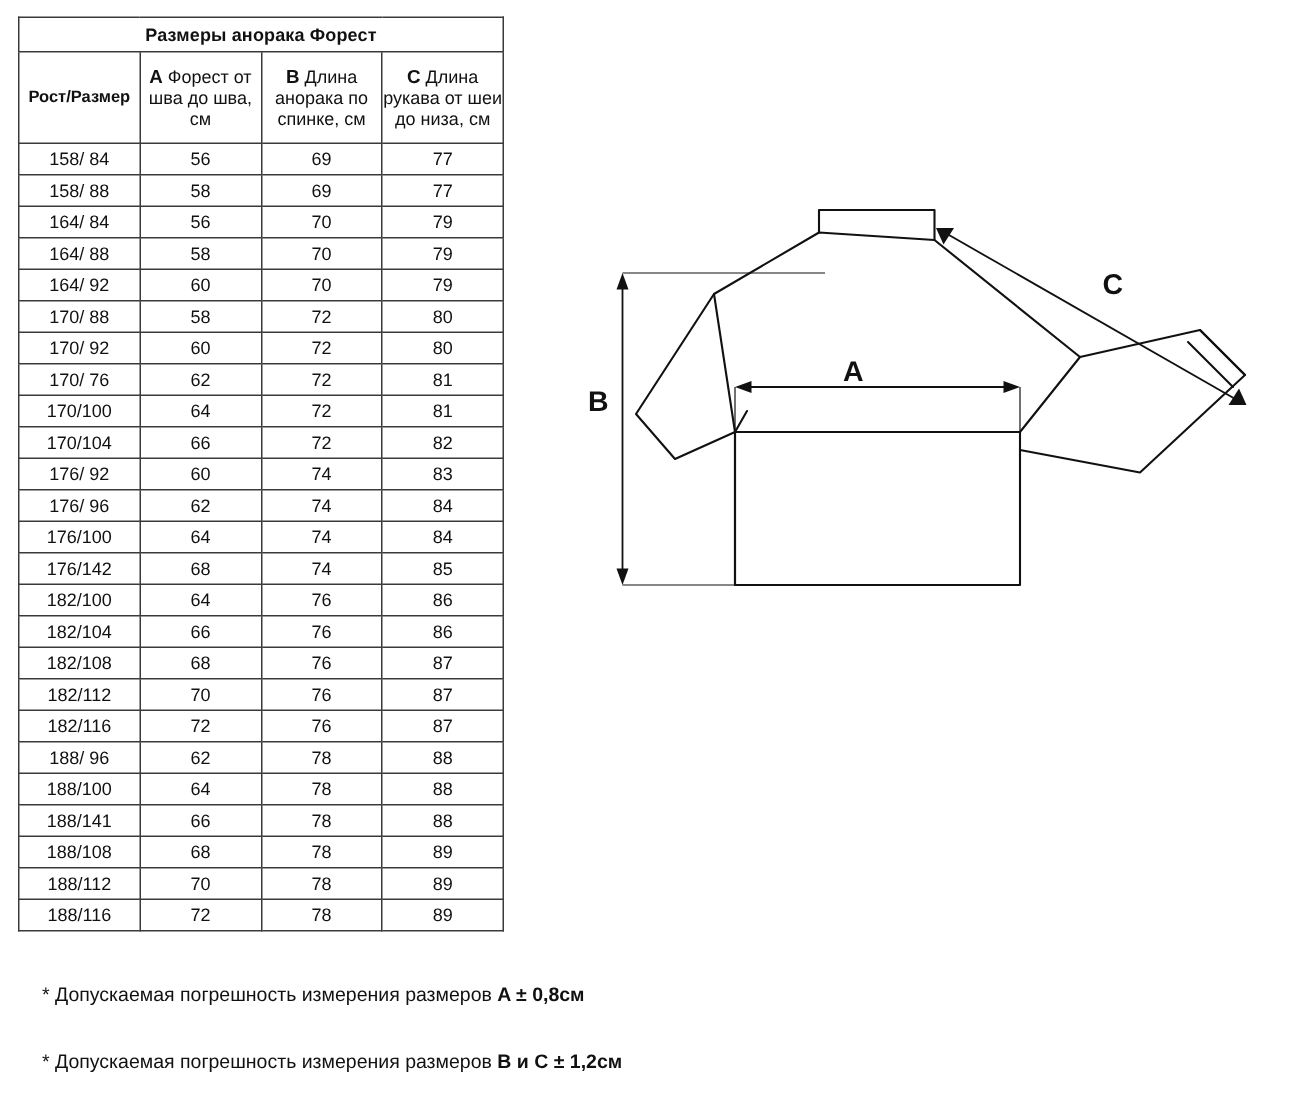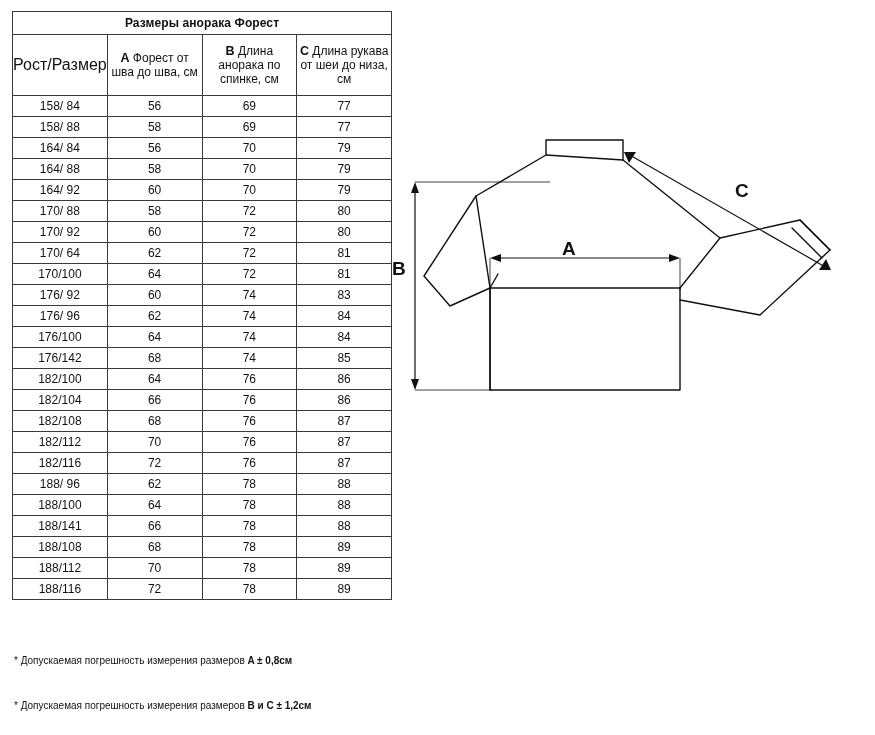--- a/index.html
+++ b/index.html
@@ -18,21 +18,21 @@
 
   
   .table-wrap {
     position: absolute;
     left: 12px;
     top: 11px;
     width: 344px;
   }
   table.size-table {
     border-collapse: collapse;
-    width: 380px;
+    width: 324px;
     table-layout: fixed;
   }
   table.size-table td, table.size-table th {
     border: 1px solid #3a3a3a;
     padding: 0;
     text-align: center;
     vertical-align: middle;
     font-size: 12px;
     color: #111;
   }
@@ -44,41 +44,41 @@
     letter-spacing: 0.1px;
   }
   .hdr-row th {
     height: 60px;
     font-weight: normal;
     font-size: 11px;
     line-height: 14px;
     padding: 2px 4px;
   }
   .hdr-row th.first {
-    font-weight: normal;
-    font-size: 16px;
+    font-weight: bold;
+    font-size: 11px;
   }
   .hdr-letter {
     font-weight: bold;
     font-size: 12.5px;
   }
   .data-row td {
     height: 20px;
     font-size: 12px;
   }
   .col-a { width: 92px; }
   .col-b { width: 82px; }
   .col-c { width: 84px; }
   .col-d { width: 86px; }
 
   
   .note {
     position: absolute;
-    left: 14px;
-    font-size: 10px;
+    left: 28px;
+    font-size: 13px;
     color: #111;
     white-space: nowrap;
   }
   .note b { font-weight: bold; }
   #note1 { top: 655px; }
   #note2 { top: 700px; }
 
   
   .diagram {
     position: absolute;
@@ -156,30 +156,36 @@
           <td class="col-c">72</td>
           <td class="col-d">80</td>
         </tr>
         <tr class="data-row">
           <td class="col-a">170/ 92</td>
           <td class="col-b">60</td>
           <td class="col-c">72</td>
           <td class="col-d">80</td>
         </tr>
         <tr class="data-row">
-          <td class="col-a">170/ 64</td>
+          <td class="col-a">170/ 76</td>
           <td class="col-b">62</td>
           <td class="col-c">72</td>
           <td class="col-d">81</td>
         </tr>
         <tr class="data-row">
           <td class="col-a">170/100</td>
           <td class="col-b">64</td>
           <td class="col-c">72</td>
           <td class="col-d">81</td>
+        </tr>
+        <tr class="data-row">
+          <td class="col-a">170/104</td>
+          <td class="col-b">66</td>
+          <td class="col-c">72</td>
+          <td class="col-d">82</td>
         </tr>
         <tr class="data-row">
           <td class="col-a">176/ 92</td>
           <td class="col-b">60</td>
           <td class="col-c">74</td>
           <td class="col-d">83</td>
         </tr>
         <tr class="data-row">
           <td class="col-a">176/ 96</td>
           <td class="col-b">62</td>

